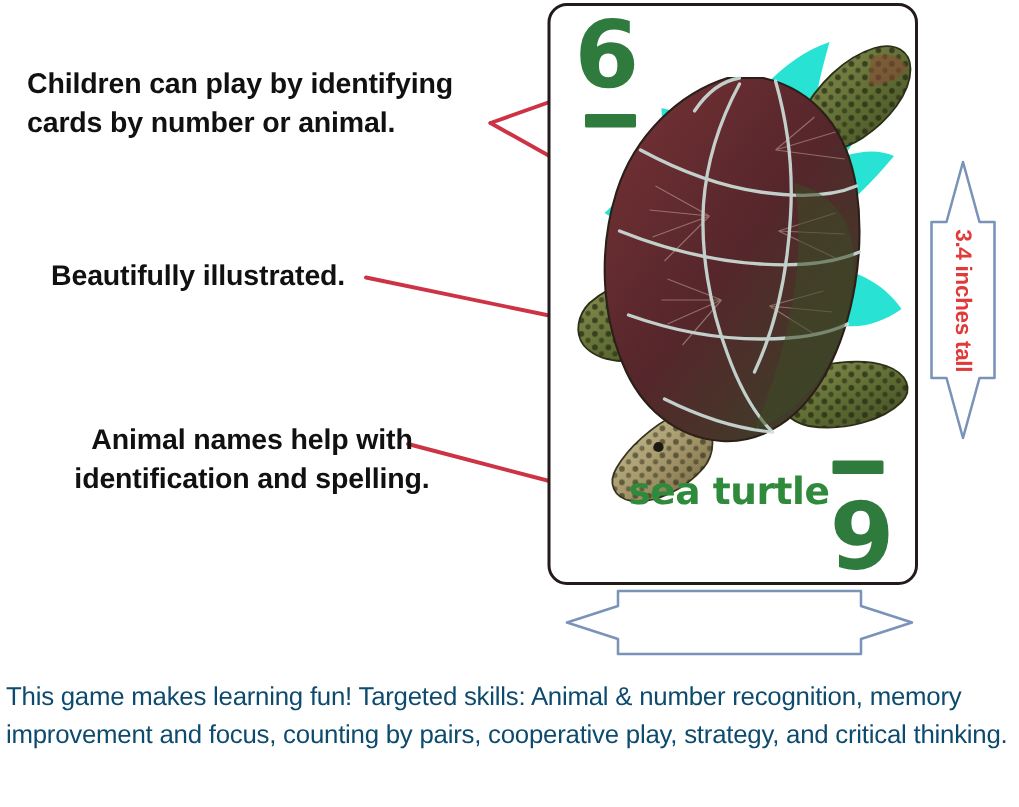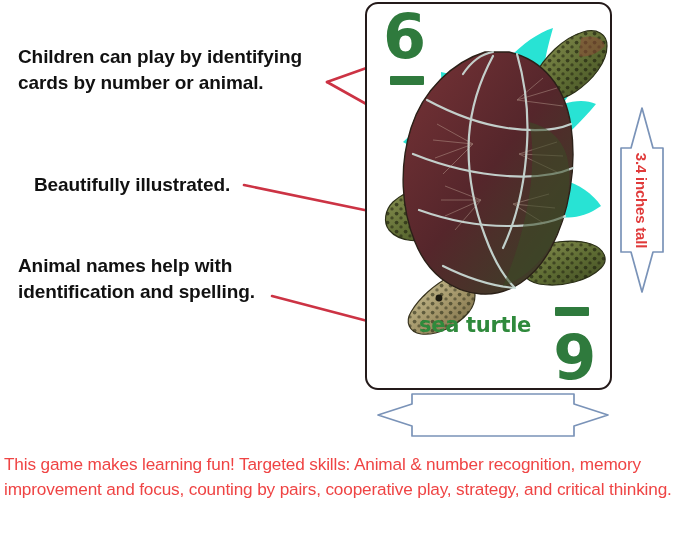--- a/index.html
+++ b/index.html
@@ -17,27 +17,27 @@
     position:absolute;
     color:#111111;
     font-size:19px;
     font-weight:700;
     line-height:1.36;
     letter-spacing:-0.1px;
     white-space:pre-line;
   }
   #callout-1{left:18px;top:44px;width:312px;}
   #callout-2{left:34px;top:172px;width:300px;}
-  #callout-3{left:18px;top:253px;width:300px;}
+  #callout-3{left:18px;top:281px;width:300px;text-align:center;}
 
   
   #bottom-paragraph{
     position:absolute;
     left:4px;top:452px;width:672px;
-    color:#ef4444;
+    color:#0c4a6e;
     font-size:17.2px;
     font-weight:400;
     line-height:1.47;
     letter-spacing:-0.15px;
   }
 
   
   #leader-lines{position:absolute;left:0;top:0;width:679px;height:538px;}
 
   
@@ -71,21 +71,21 @@
   }
   #num-bar-top{left:23px;top:72px;}
   #num-bar-bottom{right:21px;bottom:72px;}
 
   #card-animal-name{
     position:absolute;
     left:52px;top:309px;
     color:#2f8a3c;
     font-family:"DejaVu Sans", sans-serif;
     font-weight:700;
-    font-size:21px;
+    font-size:25px;
     letter-spacing:-0.3px;
   }
 
   
   #dim-width{position:absolute;left:366px;top:391px;width:248px;height:48px;}
   #dim-width-label{
     position:absolute;left:366px;top:406px;width:248px;
     text-align:center;
     color:#e03a3a;
     font-size:15px;font-weight:700;

